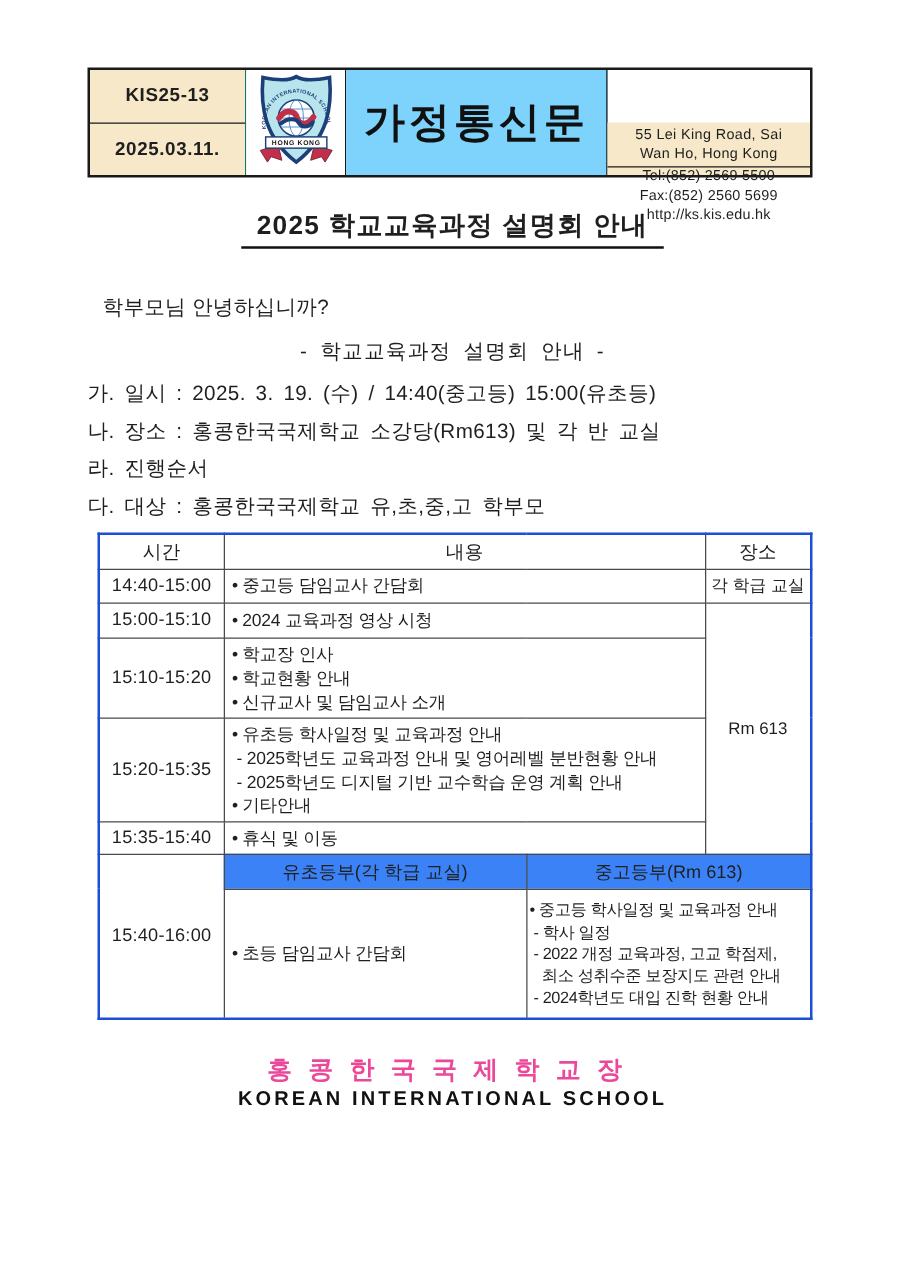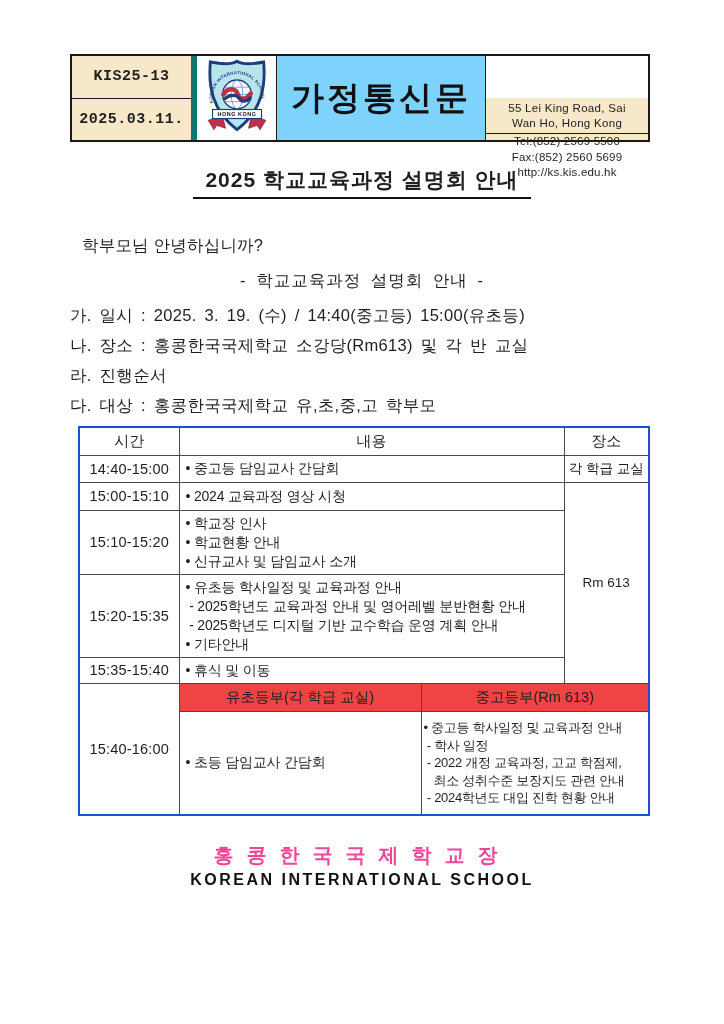--- a/index.html
+++ b/index.html
@@ -3,22 +3,22 @@
 <meta charset="utf-8">
 <style>
   * { margin:0; padding:0; box-sizing:border-box; }
   html,body { background:#ffffff; }
   body { font-family:"Liberation Sans","DejaVu Sans",sans-serif; color:#1f1f1f; }
   .page { position:relative; width:724px; height:1024px; background:#ffffff; overflow:hidden; }
 
   
   .hdr { position:absolute; left:70px; top:54px; width:580px; height:88px;
          border:2px solid #1a1a1a; display:flex; background:#fff; }
-  .hdr-left { width:125px; border-right:6px solid #0f766e; background:#f6e8c8;
-              display:flex; flex-direction:column;font-family:Liberation Mono, monospace; }
+  .hdr-left { width:125px; border-right:1px solid #0f766e; background:#f6e8c8;
+              display:flex; flex-direction:column; }
   .hdr-left .cellA { flex:1; display:flex; align-items:center; justify-content:center;
                      border-bottom:1px solid #1a1a1a; font-weight:bold; font-size:15px; letter-spacing:.5px; }
   .hdr-left .cellB { flex:1; display:flex; align-items:center; justify-content:center;
                      font-weight:bold; font-size:15px; letter-spacing:.5px; }
   .hdr-logo { width:80px; border-right:1px solid #1a1a1a; background:#fff;
               display:flex; align-items:center; justify-content:center; }
   .hdr-title { flex:1; border-right:1px solid #1a1a1a; background:#7dd3fc;
                display:flex; align-items:center; justify-content:center;
                font-size:33px; font-weight:800; letter-spacing:3px; color:#111; }
   .hdr-addr { width:162px; background:#f6e8c8; display:flex; flex-direction:column;
@@ -44,21 +44,21 @@
   table.sched { border-collapse:collapse; margin:6px 0 0 16px; table-layout:fixed; width:570px;
                 border:2px solid #1d4ed8; }
   table.sched td { border:1px solid #4a4a4a; vertical-align:middle; }
   .c-time { text-align:center; font-size:14.5px; letter-spacing:.2px; }
   .c-head { text-align:center; font-size:15px; height:28px; }
   .c-cont { padding:3px 6px; }
   .c-cont .ln { font-size:14px; line-height:19px; white-space:pre-wrap; letter-spacing:-0.2px; }
   .c-place { text-align:center; font-size:13.5px; }
   .r1 { height:27px; } .r2 { height:28px; } .r3 { height:64px; }
   .r4 { height:80px; } .r5 { height:24px; }
-  .peach { background:#ef4444; text-align:center; font-size:14.5px; height:28px; }
+  .peach { background:#3b82f6; text-align:center; font-size:14.5px; height:28px; }
   .c-bottom { padding:3px 2px; vertical-align:middle; }
   .c-bottom .ln { font-size:13px; line-height:17.5px; white-space:pre-wrap; letter-spacing:-0.3px; }
   .bot-row { height:104px; }
 
   
   .footer { margin-top:26px; text-align:center; }
   .org-kr { font-size:20px; font-weight:700; letter-spacing:13px; color:#ec4899; }
   .org-en { margin-top:2px; font-size:16px; font-weight:800; letter-spacing:2.5px; color:#111; }
 </style>
 </head>

